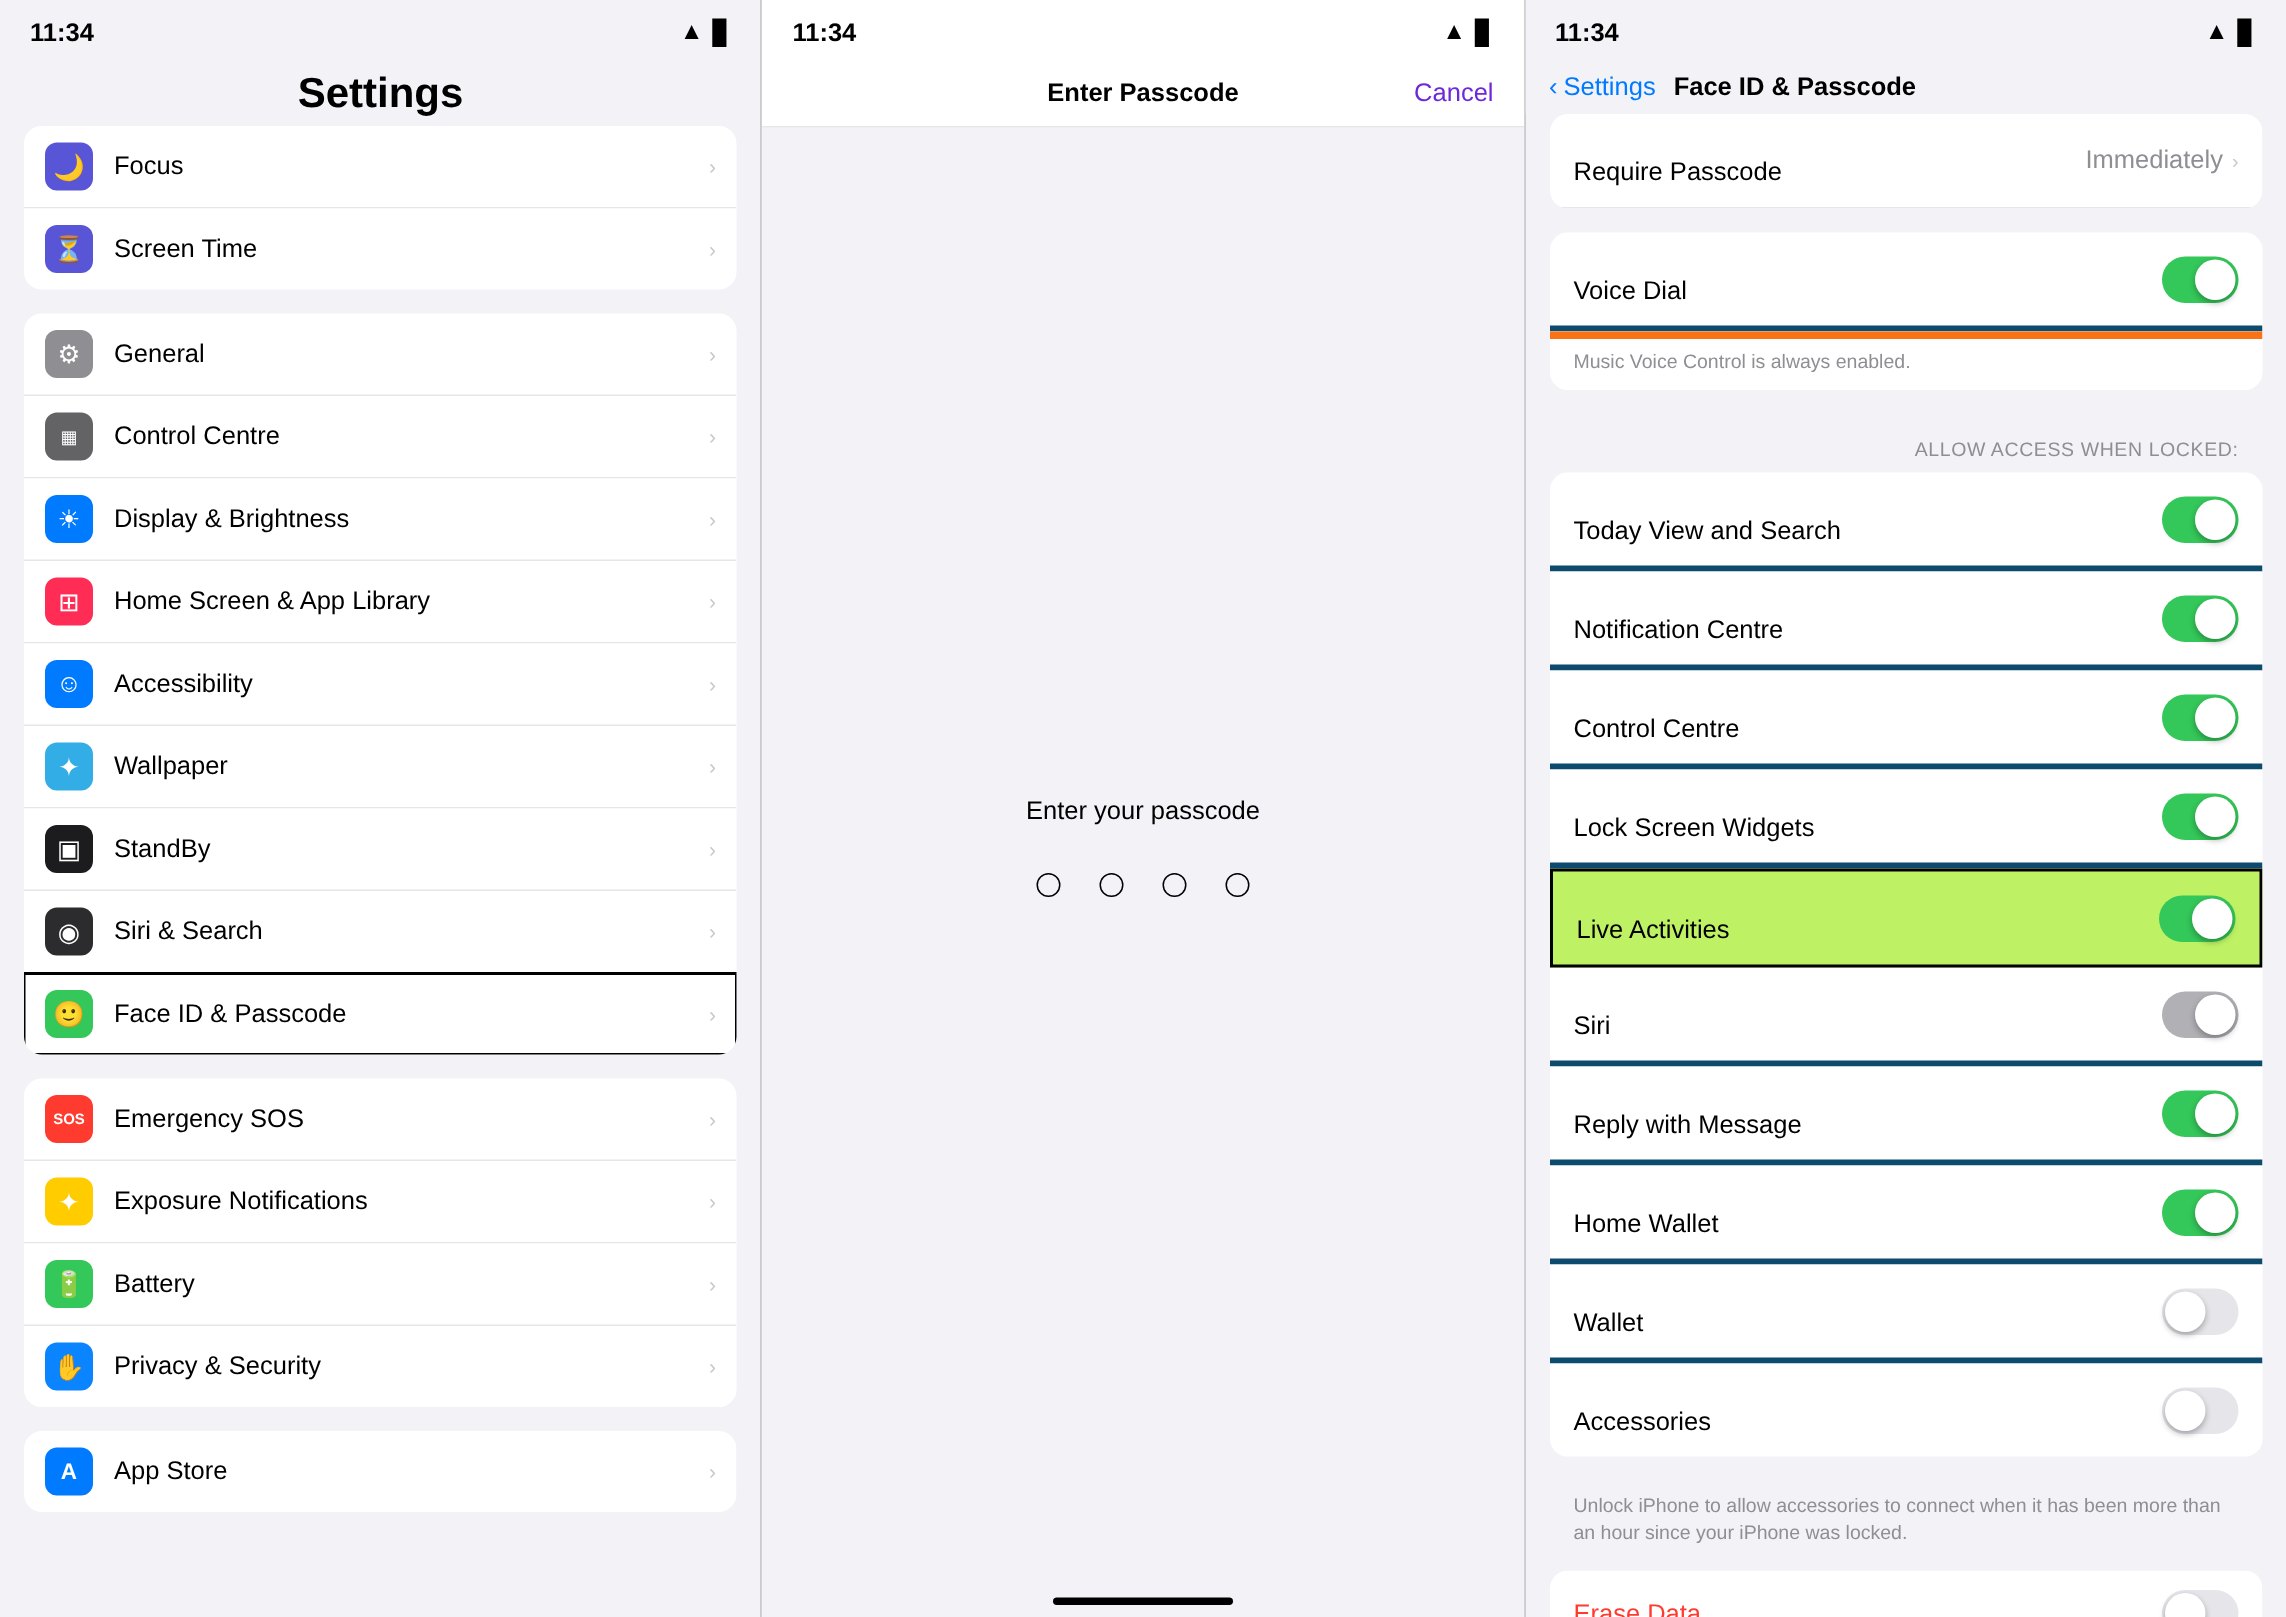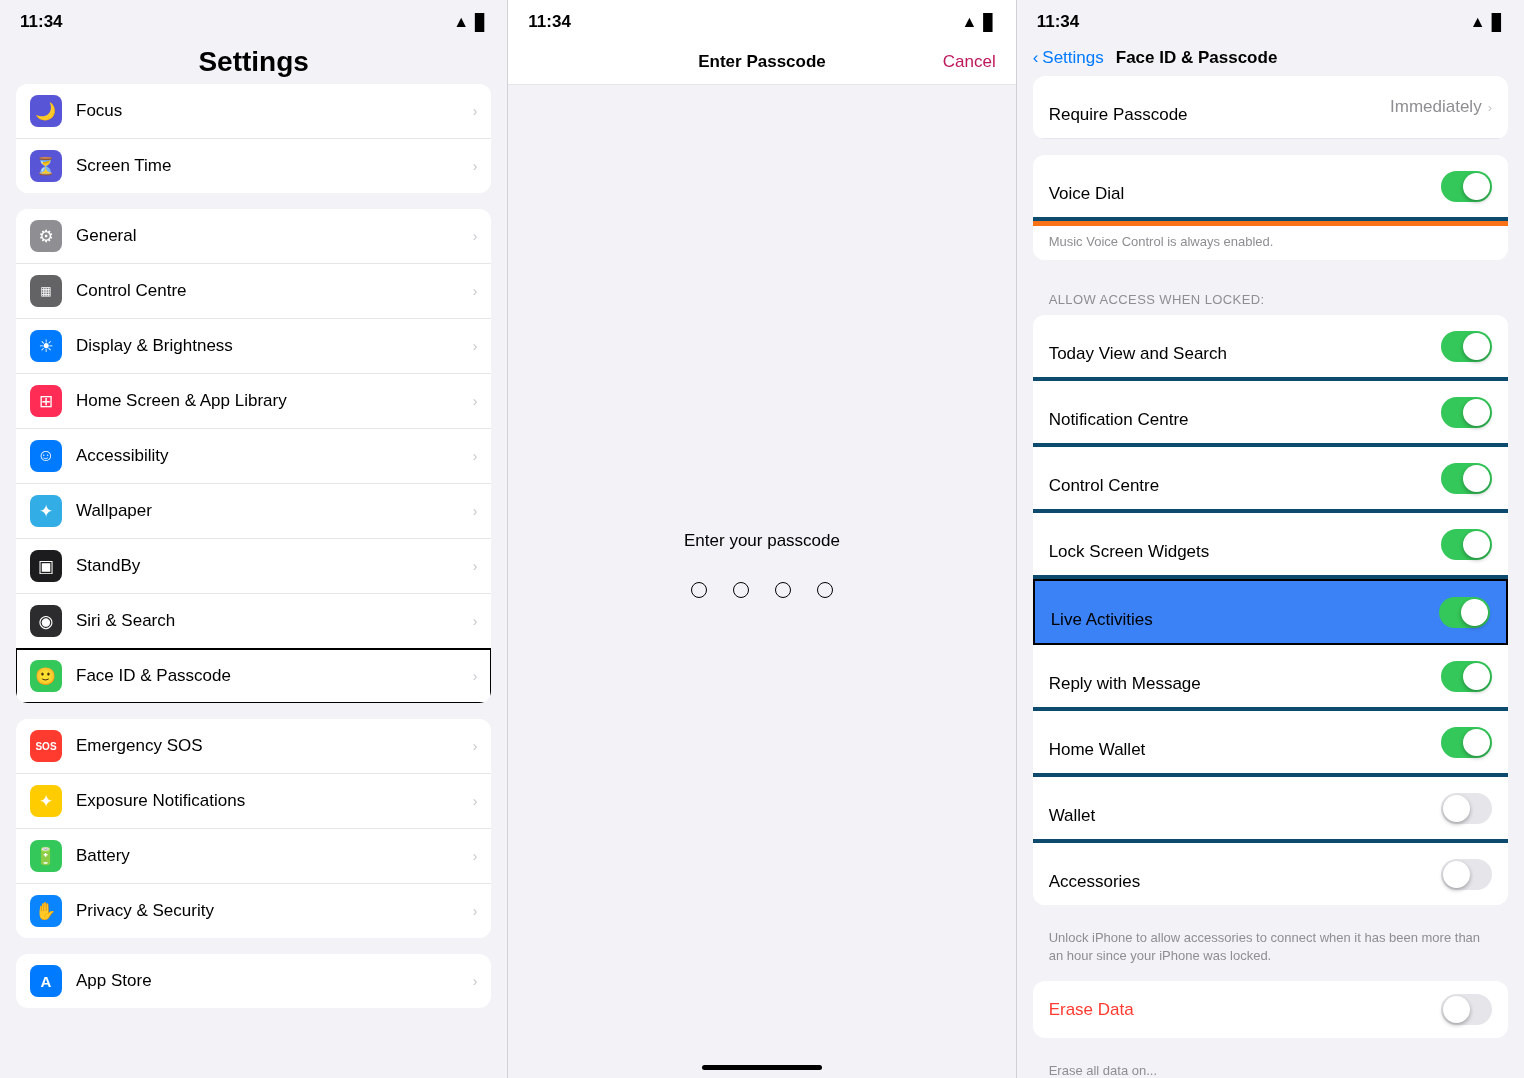--- a/index.html
+++ b/index.html
@@ -153,21 +153,21 @@
     .passcode-title {
       font-size: 17px;
       font-weight: 600;
       color: #000;
       text-align: center;
     }
     .passcode-cancel {
       position: absolute;
       right: 20px;
       font-size: 17px;
-      color: #be185d;
+      color: #6d28d9;
       cursor: pointer;
     }
 
     .passcode-body {
       flex: 1;
       background: #f2f2f7;
       display: flex;
       flex-direction: column;
       align-items: center;
       justify-content: center;
@@ -283,20 +283,21 @@
       color: #c7c7cc;
       font-size: 13px;
     }
 
     .section-header-text {
       font-size: 13px;
       color: #8e8e93;
       text-transform: uppercase;
       padding: 16px 32px 8px;
       letter-spacing: 0.4px;
+      text-align: right;
     }
 
     .fid-note {
       font-size: 13px;
       color: #8e8e93;
       padding: 8px 32px 16px;
       line-height: 1.4;
     }
 
     
@@ -552,25 +553,29 @@
       <div class="fid-item">
         <span class="fid-label">Control Centre</span>
         <div class="toggle"></div>
       </div>
 
       <div class="fid-item">
         <span class="fid-label">Lock Screen Widgets</span>
         <div class="toggle"></div>
       </div>
 
-      <div class="fid-item highlighted" style="background:#3b82f6;border:2px solid #000;position:relative;z-index:1;">
+      <div class="fid-item highlighted" style="background:#bef264;border:2px solid #000;position:relative;z-index:1;">
         <span class="fid-label">Live Activities</span>
         <div class="toggle"></div>
       </div>
 
+      <div class="fid-item">
+        <span class="fid-label">Siri</span>
+        <div class="toggle dim"></div>
+      </div>
 
       <div class="fid-item">
         <span class="fid-label">Reply with Message</span>
         <div class="toggle"></div>
       </div>
 
       <div class="fid-item">
         <span class="fid-label">Home Wallet</span>
         <div class="toggle"></div>
       </div>

